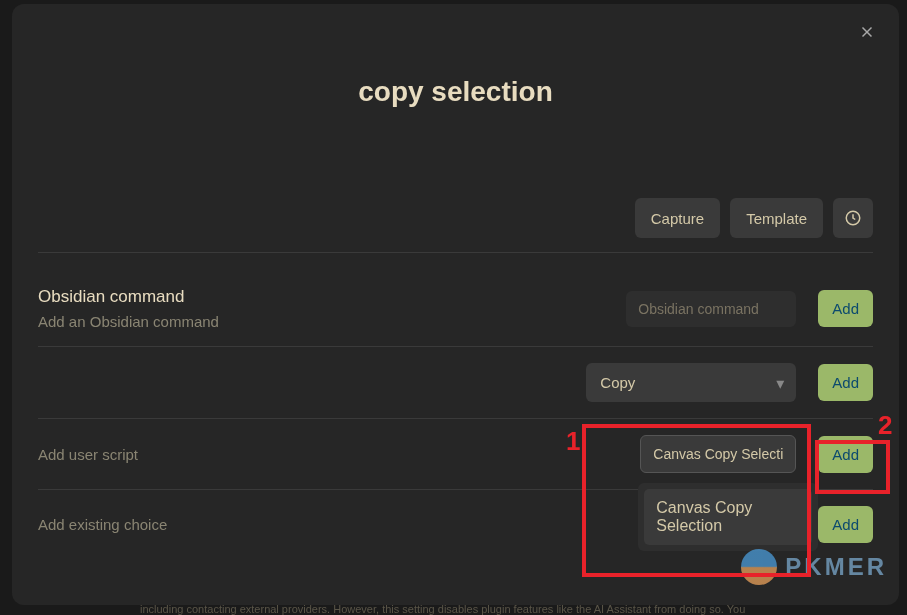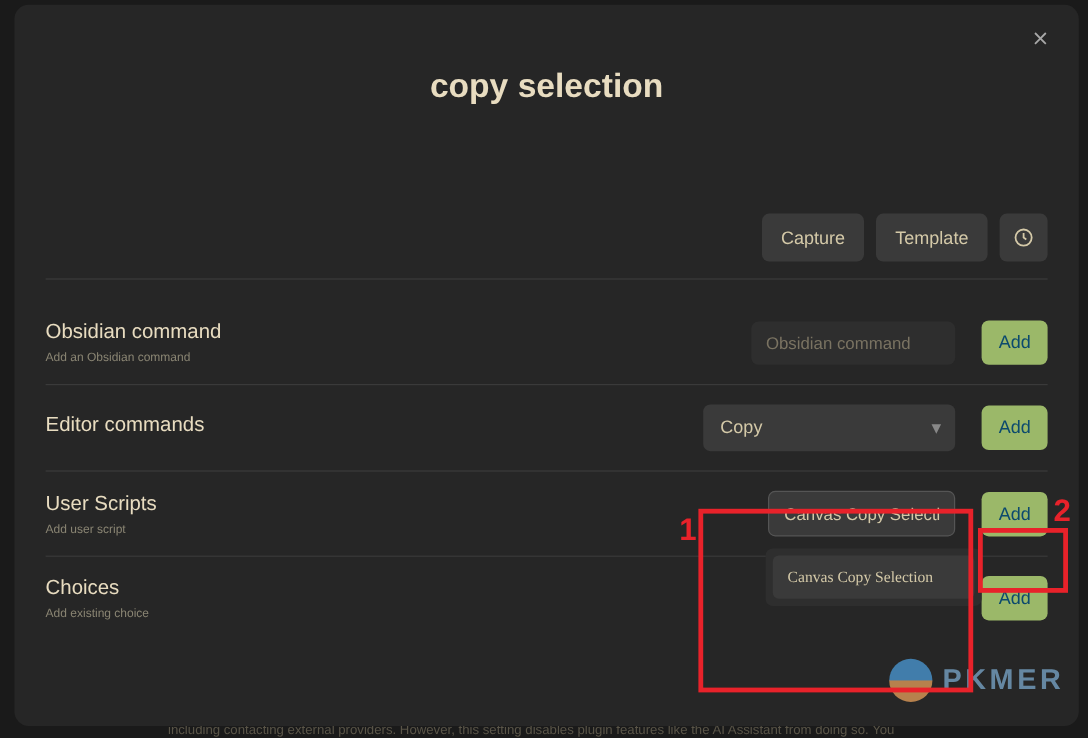--- a/index.html
+++ b/index.html
@@ -34,21 +34,21 @@
       justify-content: center;
       cursor: pointer;
       color: #a8a8a8;
     }
     .close-btn svg { width: 18px; height: 18px; }
     .modal-title {
       text-align: center;
       font-size: 28px;
       font-weight: 700;
       color: #e8dcc0;
-      margin-top: 32px;
+      margin-top: 52px;
       margin-bottom: 90px;
     }
     .top-actions {
       display: flex;
       justify-content: flex-end;
       gap: 10px;
       padding-bottom: 14px;
       border-bottom: 1px solid #3a3a3a;
       margin-bottom: 18px;
     }
@@ -78,21 +78,21 @@
       border-bottom: 1px solid #3a3a3a;
       position: relative;
     }
     .setting-info { flex: 1; }
     .setting-title {
       font-size: 17px;
       color: #e8dcc0;
       margin-bottom: 6px;
     }
     .setting-desc {
-      font-size: 10px;
+      font-size: 15px;
       color: #8a8573;
     }
     .setting-control {
       display: flex;
       align-items: center;
       gap: 22px;
     }
     .text-input {
       background: #2e2e2e;
       border: none;
@@ -142,23 +142,22 @@
       background: #2e2e2e;
       border-radius: 6px;
       padding: 6px;
       z-index: 5;
     }
     .dropdown-item {
       padding: 10px 12px;
       background: #3a3a3a;
       border-radius: 5px;
       color: #d4c9a8;
-      font-size: 13px;
+      font-size: 16px;
       cursor: pointer;
-      font-family: Liberation Serif, serif;
     }
     .red-box-1 {
       position: absolute;
       border: 4px solid #e8222a;
       left: 582px;
       top: 424px;
       width: 229px;
       height: 153px;
       pointer-events: none;
       z-index: 10;
@@ -258,50 +257,47 @@
       <div class="setting-desc">Add an Obsidian command</div>
     </div>
     <div class="setting-control">
       <input class="text-input" placeholder="Obsidian command" style="">
       <button class="btn btn-add">Add</button>
     </div>
   </div>
 
   <div class="setting-row">
     <div class="setting-info">
-      <div class="setting-title">Editor commands</div>
     </div>
     <div class="setting-control">
       <div class="select-wrap">
         <div class="select">Copy</div>
         <span class="select-arrow">▾</span>
       </div>
       <button class="btn btn-add">Add</button>
     </div>
   </div>
 
   <div class="setting-row">
     <div class="setting-info">
-      <div class="setting-title">User Scripts</div>
       <div class="setting-desc">Add user script</div>
     </div>
     <div class="setting-control user-scripts-control">
       <div style="position:relative">
         <input class="text-input text-input-wide" value="Canvas Copy Selectio" style="">
         <div class="dropdown-list">
           <div class="dropdown-item">Canvas Copy Selection</div>
         </div>
       </div>
       <button class="btn btn-add">Add</button>
     </div>
   </div>
 
   <div class="setting-row" style="border-bottom:none">
     <div class="setting-info">
-      <div class="setting-title">Choices</div>
       <div class="setting-desc">Add existing choice</div>
     </div>
     <div class="setting-control">
       <button class="btn btn-add">Add</button>
     </div>
   </div>
 </div>
 
 <div class="red-box-1"></div>
 <div class="red-box-2"></div>

